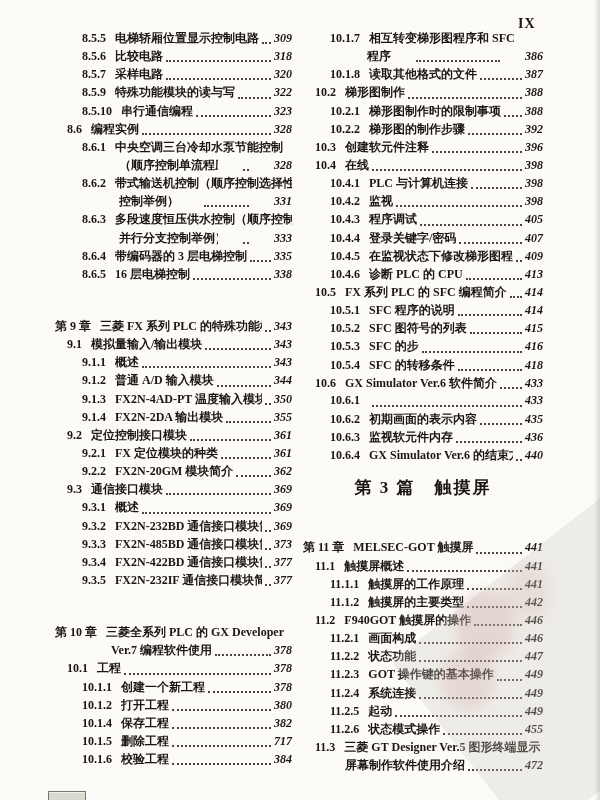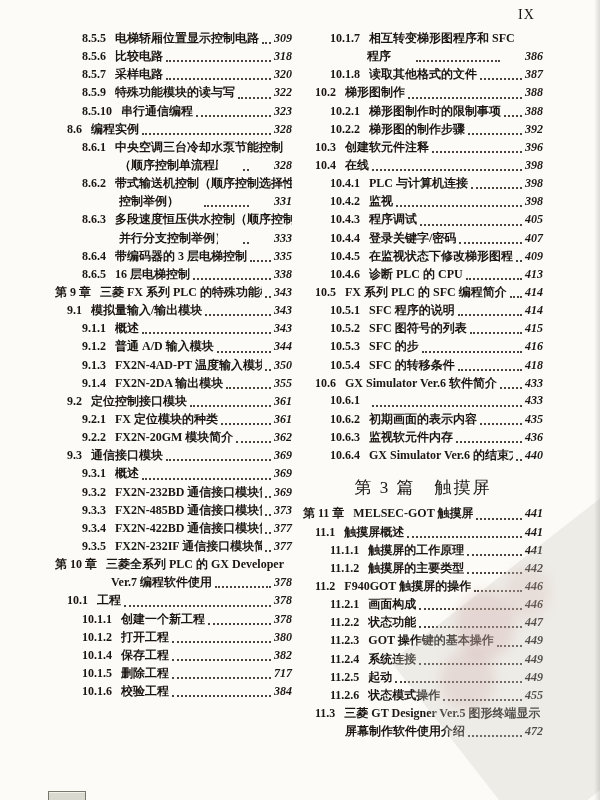--- a/index.html
+++ b/index.html
@@ -3,47 +3,47 @@
 <meta charset="utf-8">
 <style>
   html,body{margin:0;padding:0;}
   body{
     width:600px;height:800px;position:relative;overflow:hidden;
     background:#fcfbf7;
     font-family:"Liberation Serif","DejaVu Serif",serif;
     color:#1b1611;
   }
   .page-number-header{
-    position:absolute;top:7px;left:518px;
-    font-size:14px;font-weight:normal;letter-spacing:1px;
+    position:absolute;top:16px;left:518px;
+    font-size:14px;font-weight:bold;letter-spacing:1px;
   }
   .col{position:absolute;top:30px;}
   .col-left{left:55px;width:237px;}
   .col-right{left:303px;width:240px;}
   .row{
     display:flex;align-items:baseline;height:18.15px;
     font-size:12px;font-weight:bold;white-space:nowrap;
   }
   .num{margin-right:9px;flex:0 0 auto;}
   .title{flex:0 1 auto;overflow:hidden;}
   .leader{
     flex:1 1 6px;min-width:6px;margin:0 3px;
     border-bottom:2px dotted #4d453d;
     align-self:flex-end;margin-bottom:4px;
   }
   .page{flex:0 0 auto;font-style:italic;font-weight:bold;font-size:12px;}
-  .ch{padding-left:0;}
+  .ch{padding-left:0;margin-top:34px;}
   .l2{padding-left:12px;font-family:Liberation Serif, serif;}
   .l3{padding-left:27px;}
   .c3{padding-left:64px;gap:22px;}
   .cch{padding-left:56px;}
   .c2{padding-left:42px;}
   .part{
     height:36px;display:flex;align-items:center;justify-content:center;
-    font-size:17px;font-weight:normal;letter-spacing:2px;padding-top:4px;
+    font-size:17px;font-weight:bold;letter-spacing:2px;padding-top:4px;
   }
   .watermark-band{
     position:absolute;left:430px;top:545px;width:300px;height:230px;
     background:rgba(205,202,194,0.30);
     transform:rotate(-38deg);
     border-radius:6px;pointer-events:none;
   }
   .watermark-blob{position:absolute;border-radius:50%;filter:blur(6px);pointer-events:none;}
   .wb1{left:455px;top:590px;width:60px;height:70px;background:rgba(195,140,140,0.22);}
   .wb2{left:440px;top:650px;width:55px;height:60px;background:rgba(190,135,135,0.18);}

